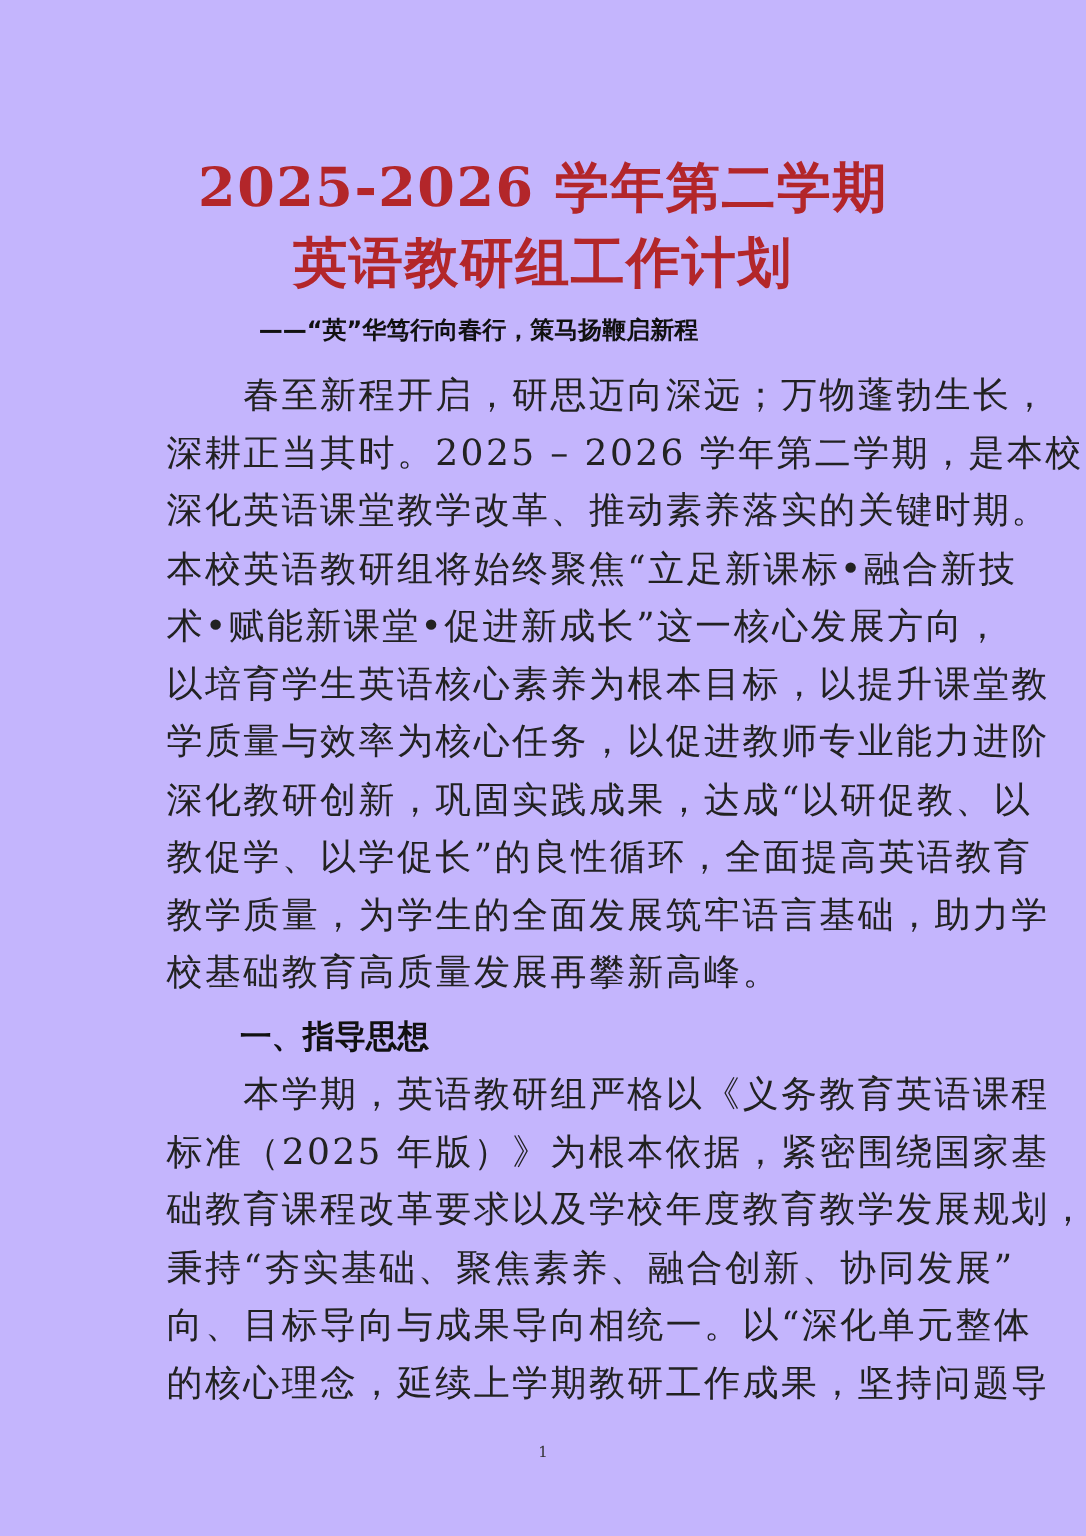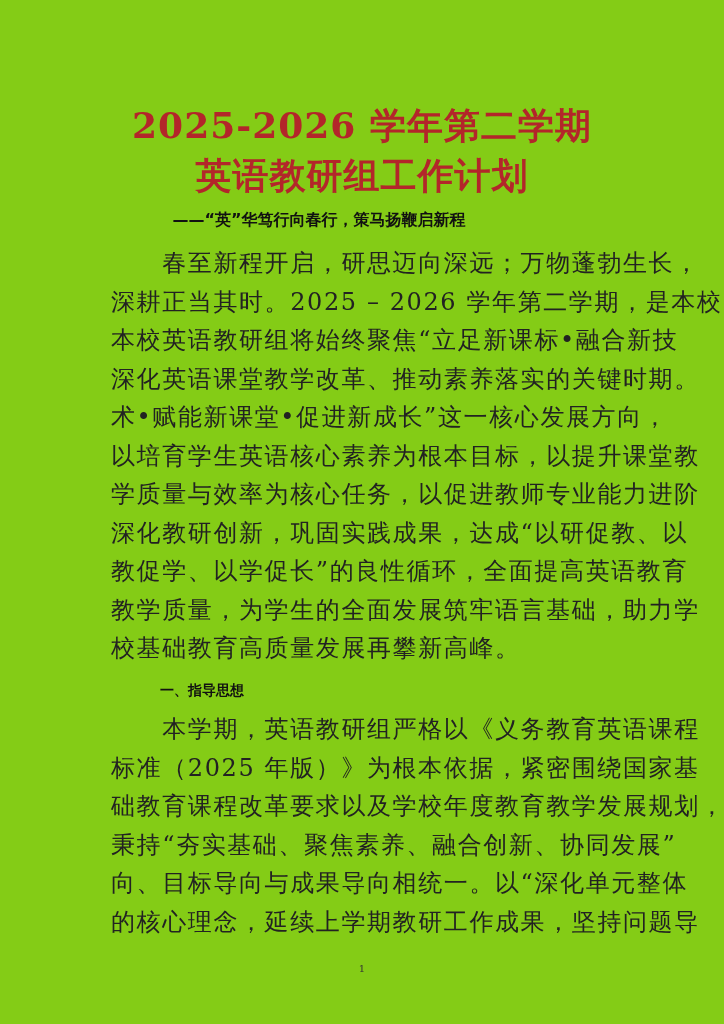--- a/index.html
+++ b/index.html
@@ -1,17 +1,17 @@
 <!DOCTYPE html>
 <html><head>
   <meta charset="utf-8">
   <style>
     html, body { margin: 0; padding: 0; background: #ffffff; }
     body { width: 724px; height: 1024px; position: relative; overflow: hidden; }
-    .page { position: absolute; left: 0; top: 0; width: 724px; height: 1024px; background: #84cc16; }
+    .page { position: absolute; left: 0; top: 0; width: 724px; height: 1024px; background: #c4b5fd; }
     .title {
       position: absolute; left: 0; width: 724px; text-align: center;
       font-family: "DejaVu Serif", serif; font-weight: bold; color: #b3262a;
       font-size: 36px; line-height: 46px; letter-spacing: 1px;
     }
     .title.l1 { top: 102px; }
     .title.l2 { top: 152px; }
     .subtitle {
       position: absolute; left: 0; width: 628px; top: 208px; text-align: center;
       font-family: "DejaVu Sans", sans-serif; font-weight: bold; color: #111;
@@ -20,41 +20,41 @@
     .para {
       position: absolute; left: 111px; width: 520px;
       font-family: "DejaVu Serif", serif; color: #222; font-size: 24px;
       line-height: 38.5px; letter-spacing: 1.6px;
     }
     .para .line { display: block; white-space: nowrap; height: 38.5px; }
     .para.p1 { top: 244px; }
     .heading {
       position: absolute; left: 160px; top: 676px;
       font-family: Liberation Serif, serif; font-weight: bold; color: #111;
-      font-size: 14px; line-height: 30px;
+      font-size: 21px; line-height: 30px;
     }
     .para.p2 { top: 710px; }
     .page-num {
       position: absolute; left: 0; width: 724px; top: 963px; text-align: center;
       font-family: "DejaVu Serif", serif; font-size: 10px; color: #333;
     }
   </style>
 </head>
 <body>
 
 <div class="page">
   <div class="title l1">2025-2026 学年第二学期</div>
   <div class="title l2">英语教研组工作计划</div>
   <div class="subtitle">——“英”华笃行向春行，策马扬鞭启新程</div>
 
   <div class="para p1">
     <span class="line">　　春至新程开启，研思迈向深远；万物蓬勃生长，</span>
     <span class="line">深耕正当其时。2025 – 2026 学年第二学期，是本校</span>
+    <span class="line">深化英语课堂教学改革、推动素养落实的关键时期。</span>
     <span class="line">本校英语教研组将始终聚焦“立足新课标•融合新技</span>
-    <span class="line">深化英语课堂教学改革、推动素养落实的关键时期。</span>
     <span class="line">术•赋能新课堂•促进新成长”这一核心发展方向，</span>
     <span class="line">以培育学生英语核心素养为根本目标，以提升课堂教</span>
     <span class="line">学质量与效率为核心任务，以促进教师专业能力进阶</span>
     <span class="line">深化教研创新，巩固实践成果，达成“以研促教、以</span>
     <span class="line">教促学、以学促长”的良性循环，全面提高英语教育</span>
     <span class="line">教学质量，为学生的全面发展筑牢语言基础，助力学</span>
     <span class="line">校基础教育高质量发展再攀新高峰。</span>
   </div>
 
   <div class="heading">一、指导思想</div>

